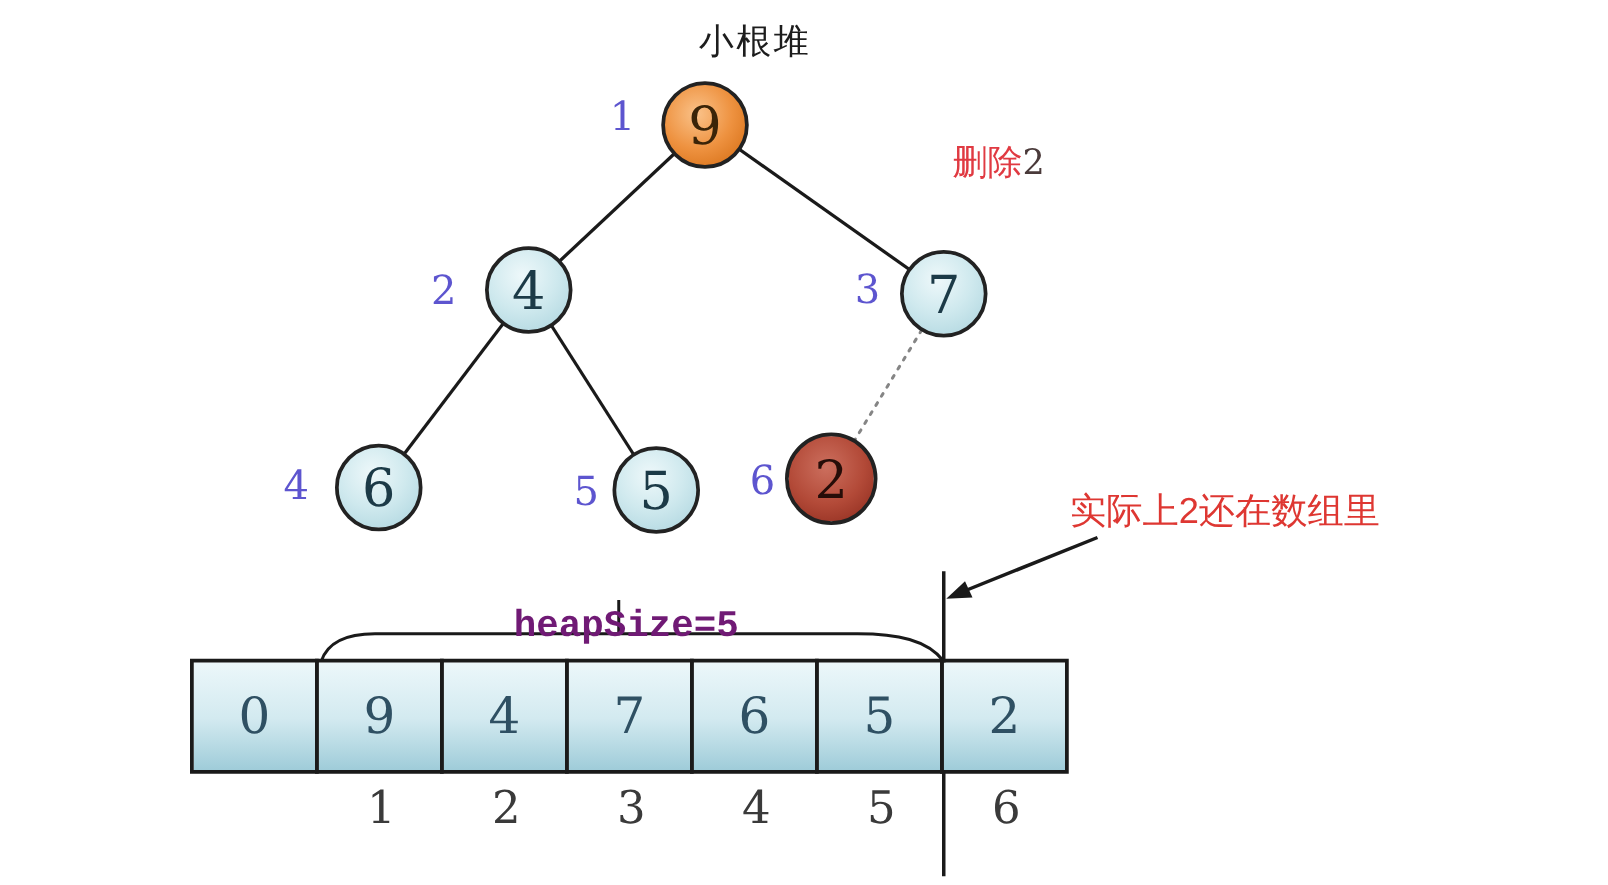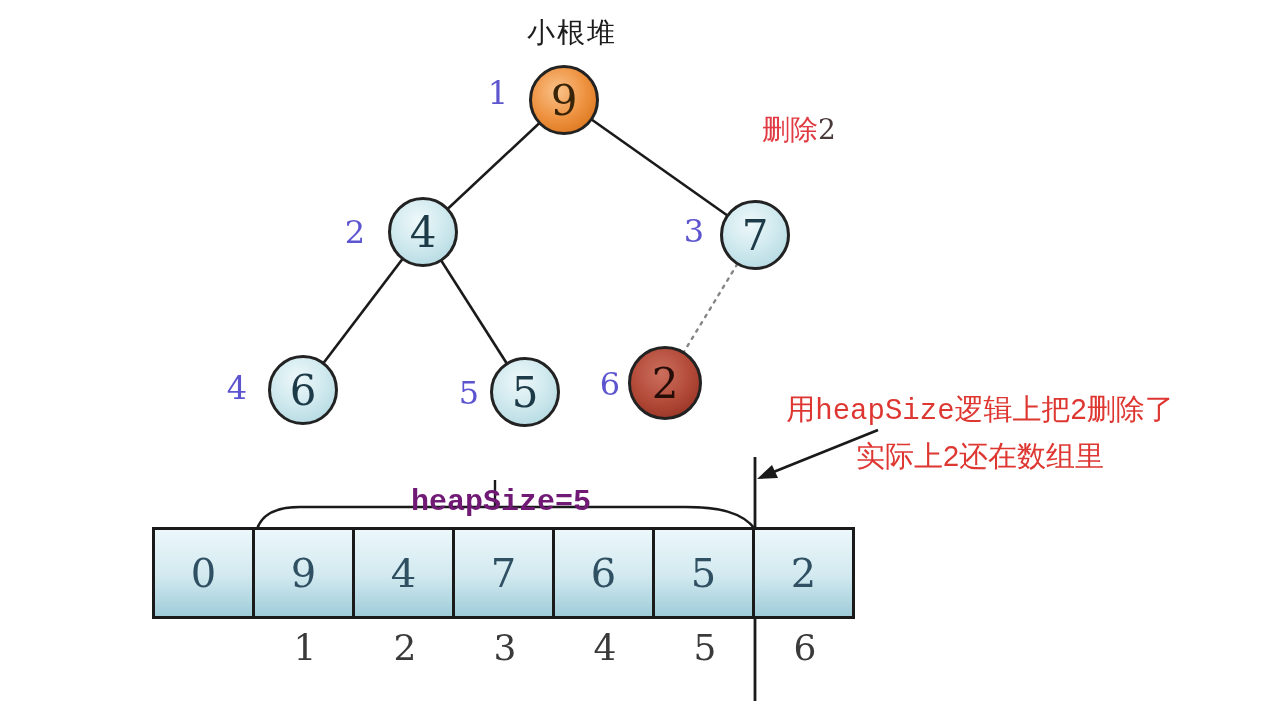--- a/index.html
+++ b/index.html
@@ -39,21 +39,21 @@
   .idx-label{
     position:absolute;
     transform:translate(-50%,-50%);
     font-family:"DejaVu Serif","Liberation Serif",serif;
     font-size:32px;
     color:#5d55cf;
   }
 
   
   .cjk-title{
-    position:absolute;left:572px;top:33px;
+    position:absolute;left:604px;top:33px;
     transform:translate(-50%,-50%);
     font-size:28px;color:#1d1d1d;letter-spacing:2px;white-space:nowrap;font-family:Liberation Serif, serif;
   }
   .delete-label{
     position:absolute;left:762px;top:100px;
     transform:translateY(-50%);
     font-size:28px;white-space:nowrap;margin-top:30px;
   }
   .delete-label .red-part{color:#e03a42;}
   .delete-label .num-part{color:#4a3a3a;font-family:"DejaVu Serif","Liberation Serif",serif;}
@@ -144,21 +144,20 @@
   <span class="idx-label" style="left:498px;top:93px;">1</span>
   <span class="idx-label" style="left:355px;top:232px;">2</span>
   <span class="idx-label" style="left:694px;top:231px;">3</span>
   <span class="idx-label" style="left:237px;top:388px;">4</span>
   <span class="idx-label" style="left:469px;top:393px;">5</span>
   <span class="idx-label" style="left:610px;top:384px;">6</span>
 
   <div class="heapsize-label">heapSize=5</div>
 
   <div class="note-block">
-    <div><span>用</span><span class="mono">heapSize</span><span>逻辑上把2删除了</span></div>
     <div>实际上2还在数组里</div>
   </div>
 
   <div class="heap-array">
     <div class="cell">0</div>
     <div class="cell">9</div>
     <div class="cell">4</div>
     <div class="cell">7</div>
     <div class="cell">6</div>
     <div class="cell">5</div>

